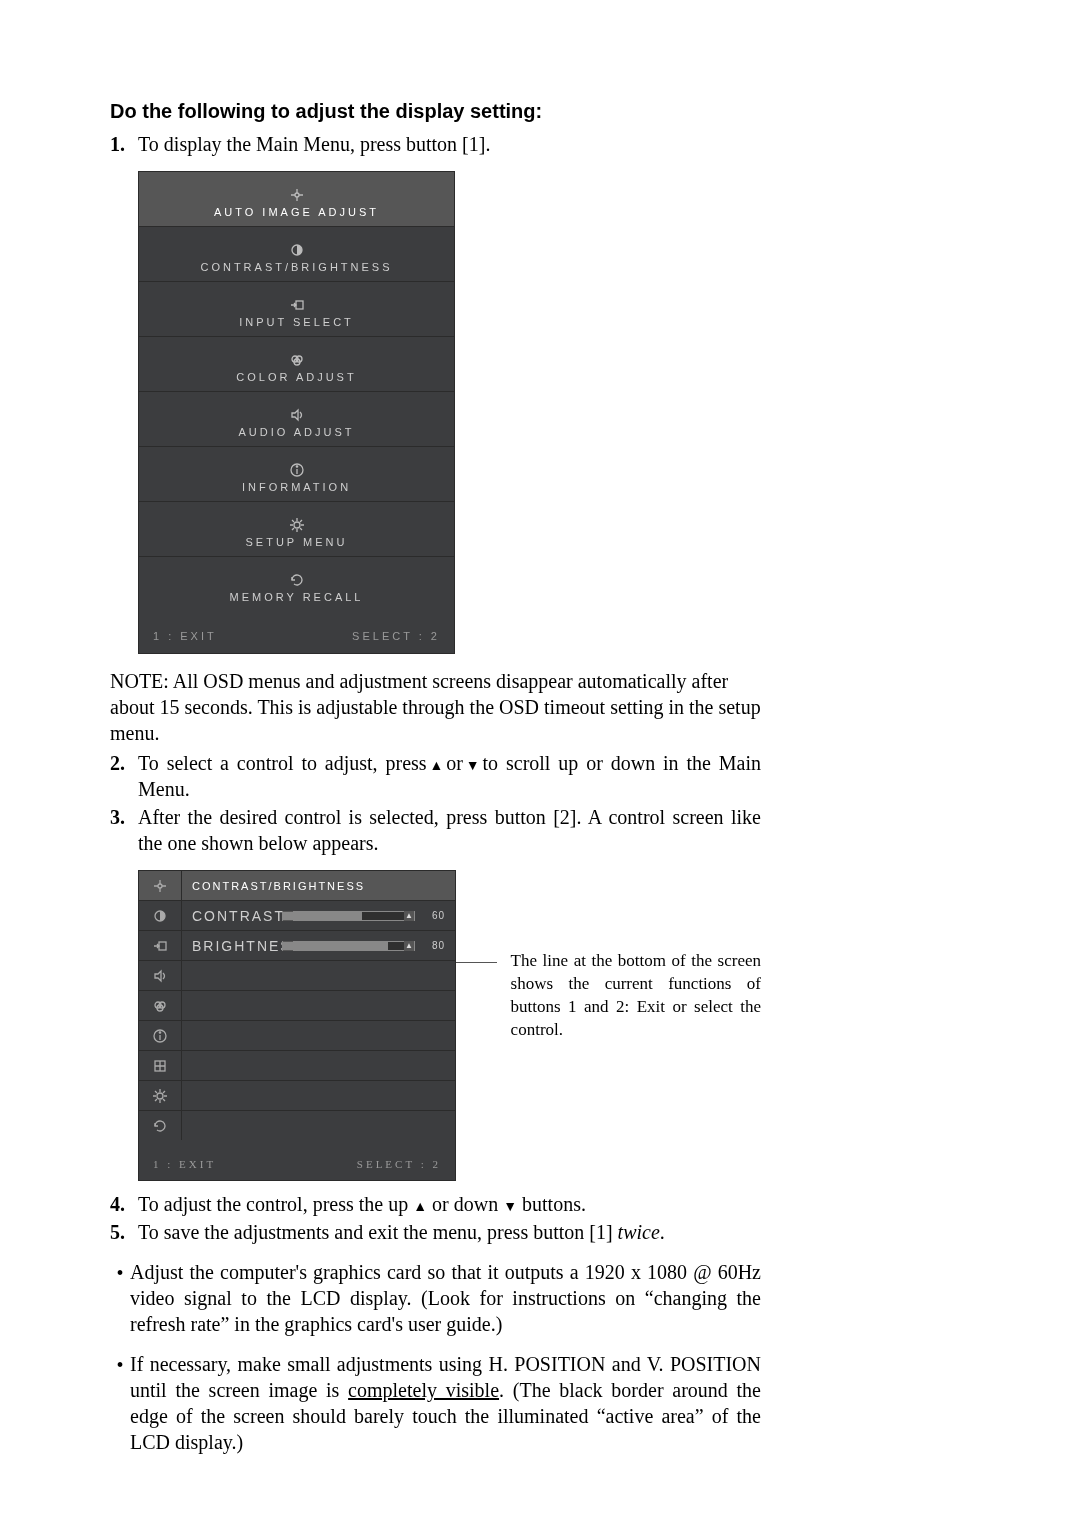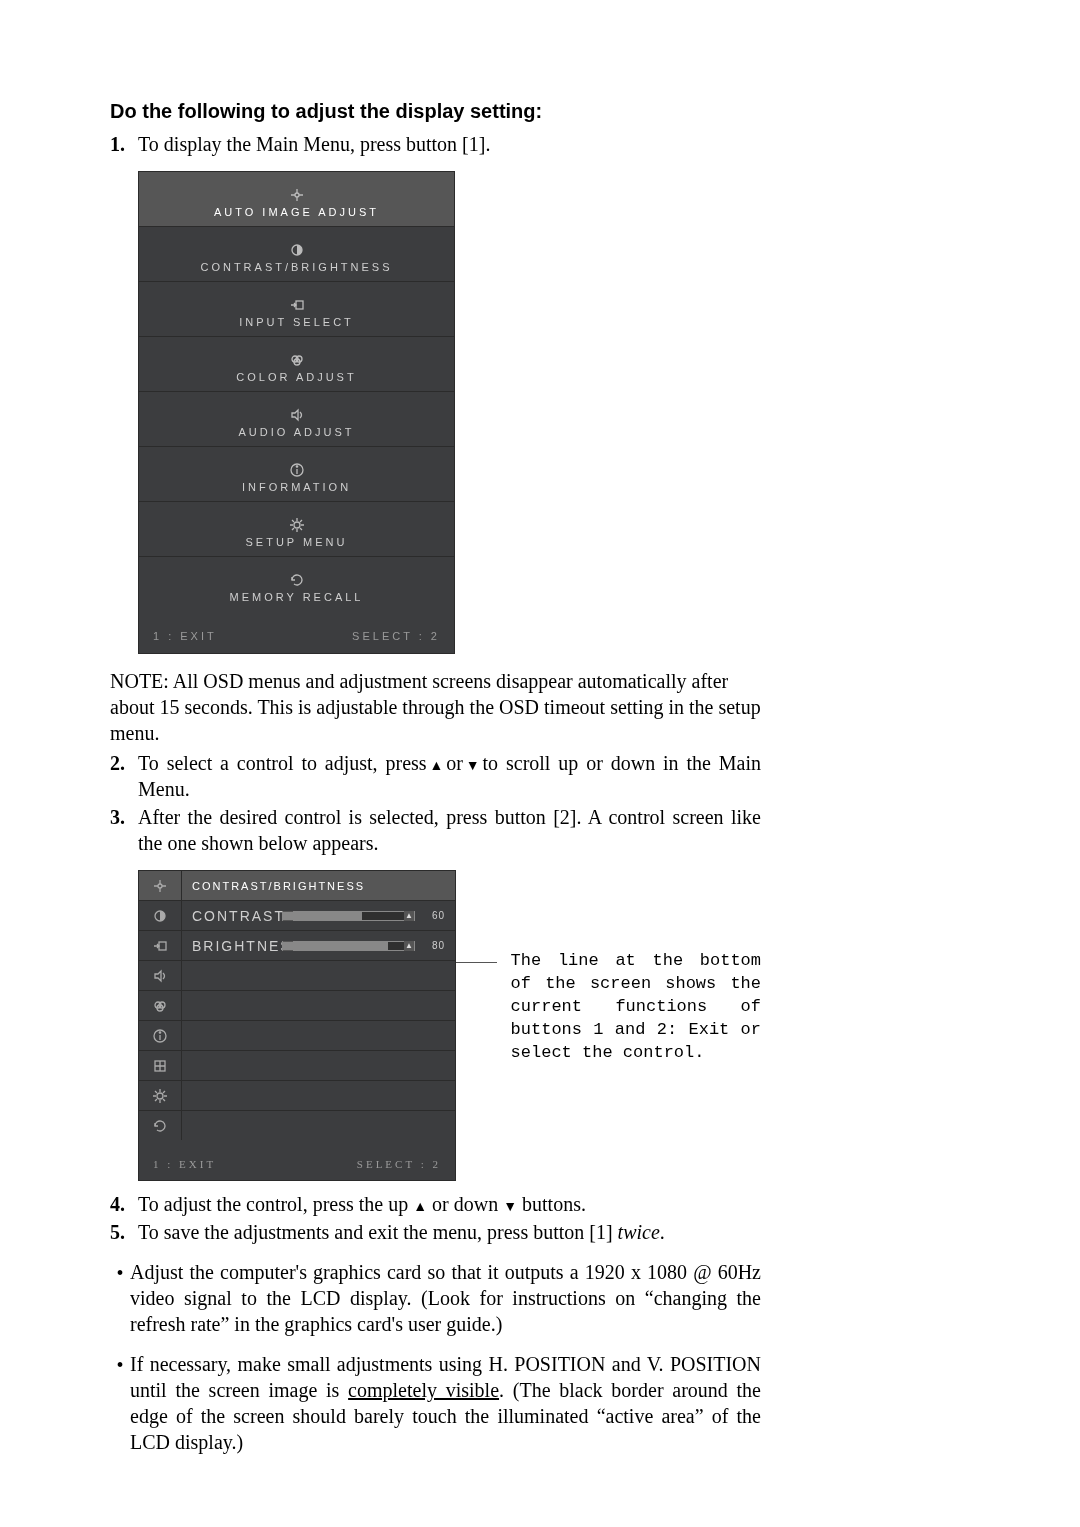--- a/index.html
+++ b/index.html
@@ -215,21 +215,21 @@
     border-top:8px solid #3c3d3f;
   }
 
   
   .callout-line {
     width: 60px;
     border-top: 1px solid #555;
     margin-top: 92px;
   }
   .callout {
-    font-family: Liberation Mono, monospace;
+    font-family: Liberation Serif, serif;
     font-size: 17px;
     line-height: 1.35;
     width: 370px;
     margin-left: 14px;
     margin-top: 80px;
     text-align: justify;
   }
 
   
   svg { display:block; }

